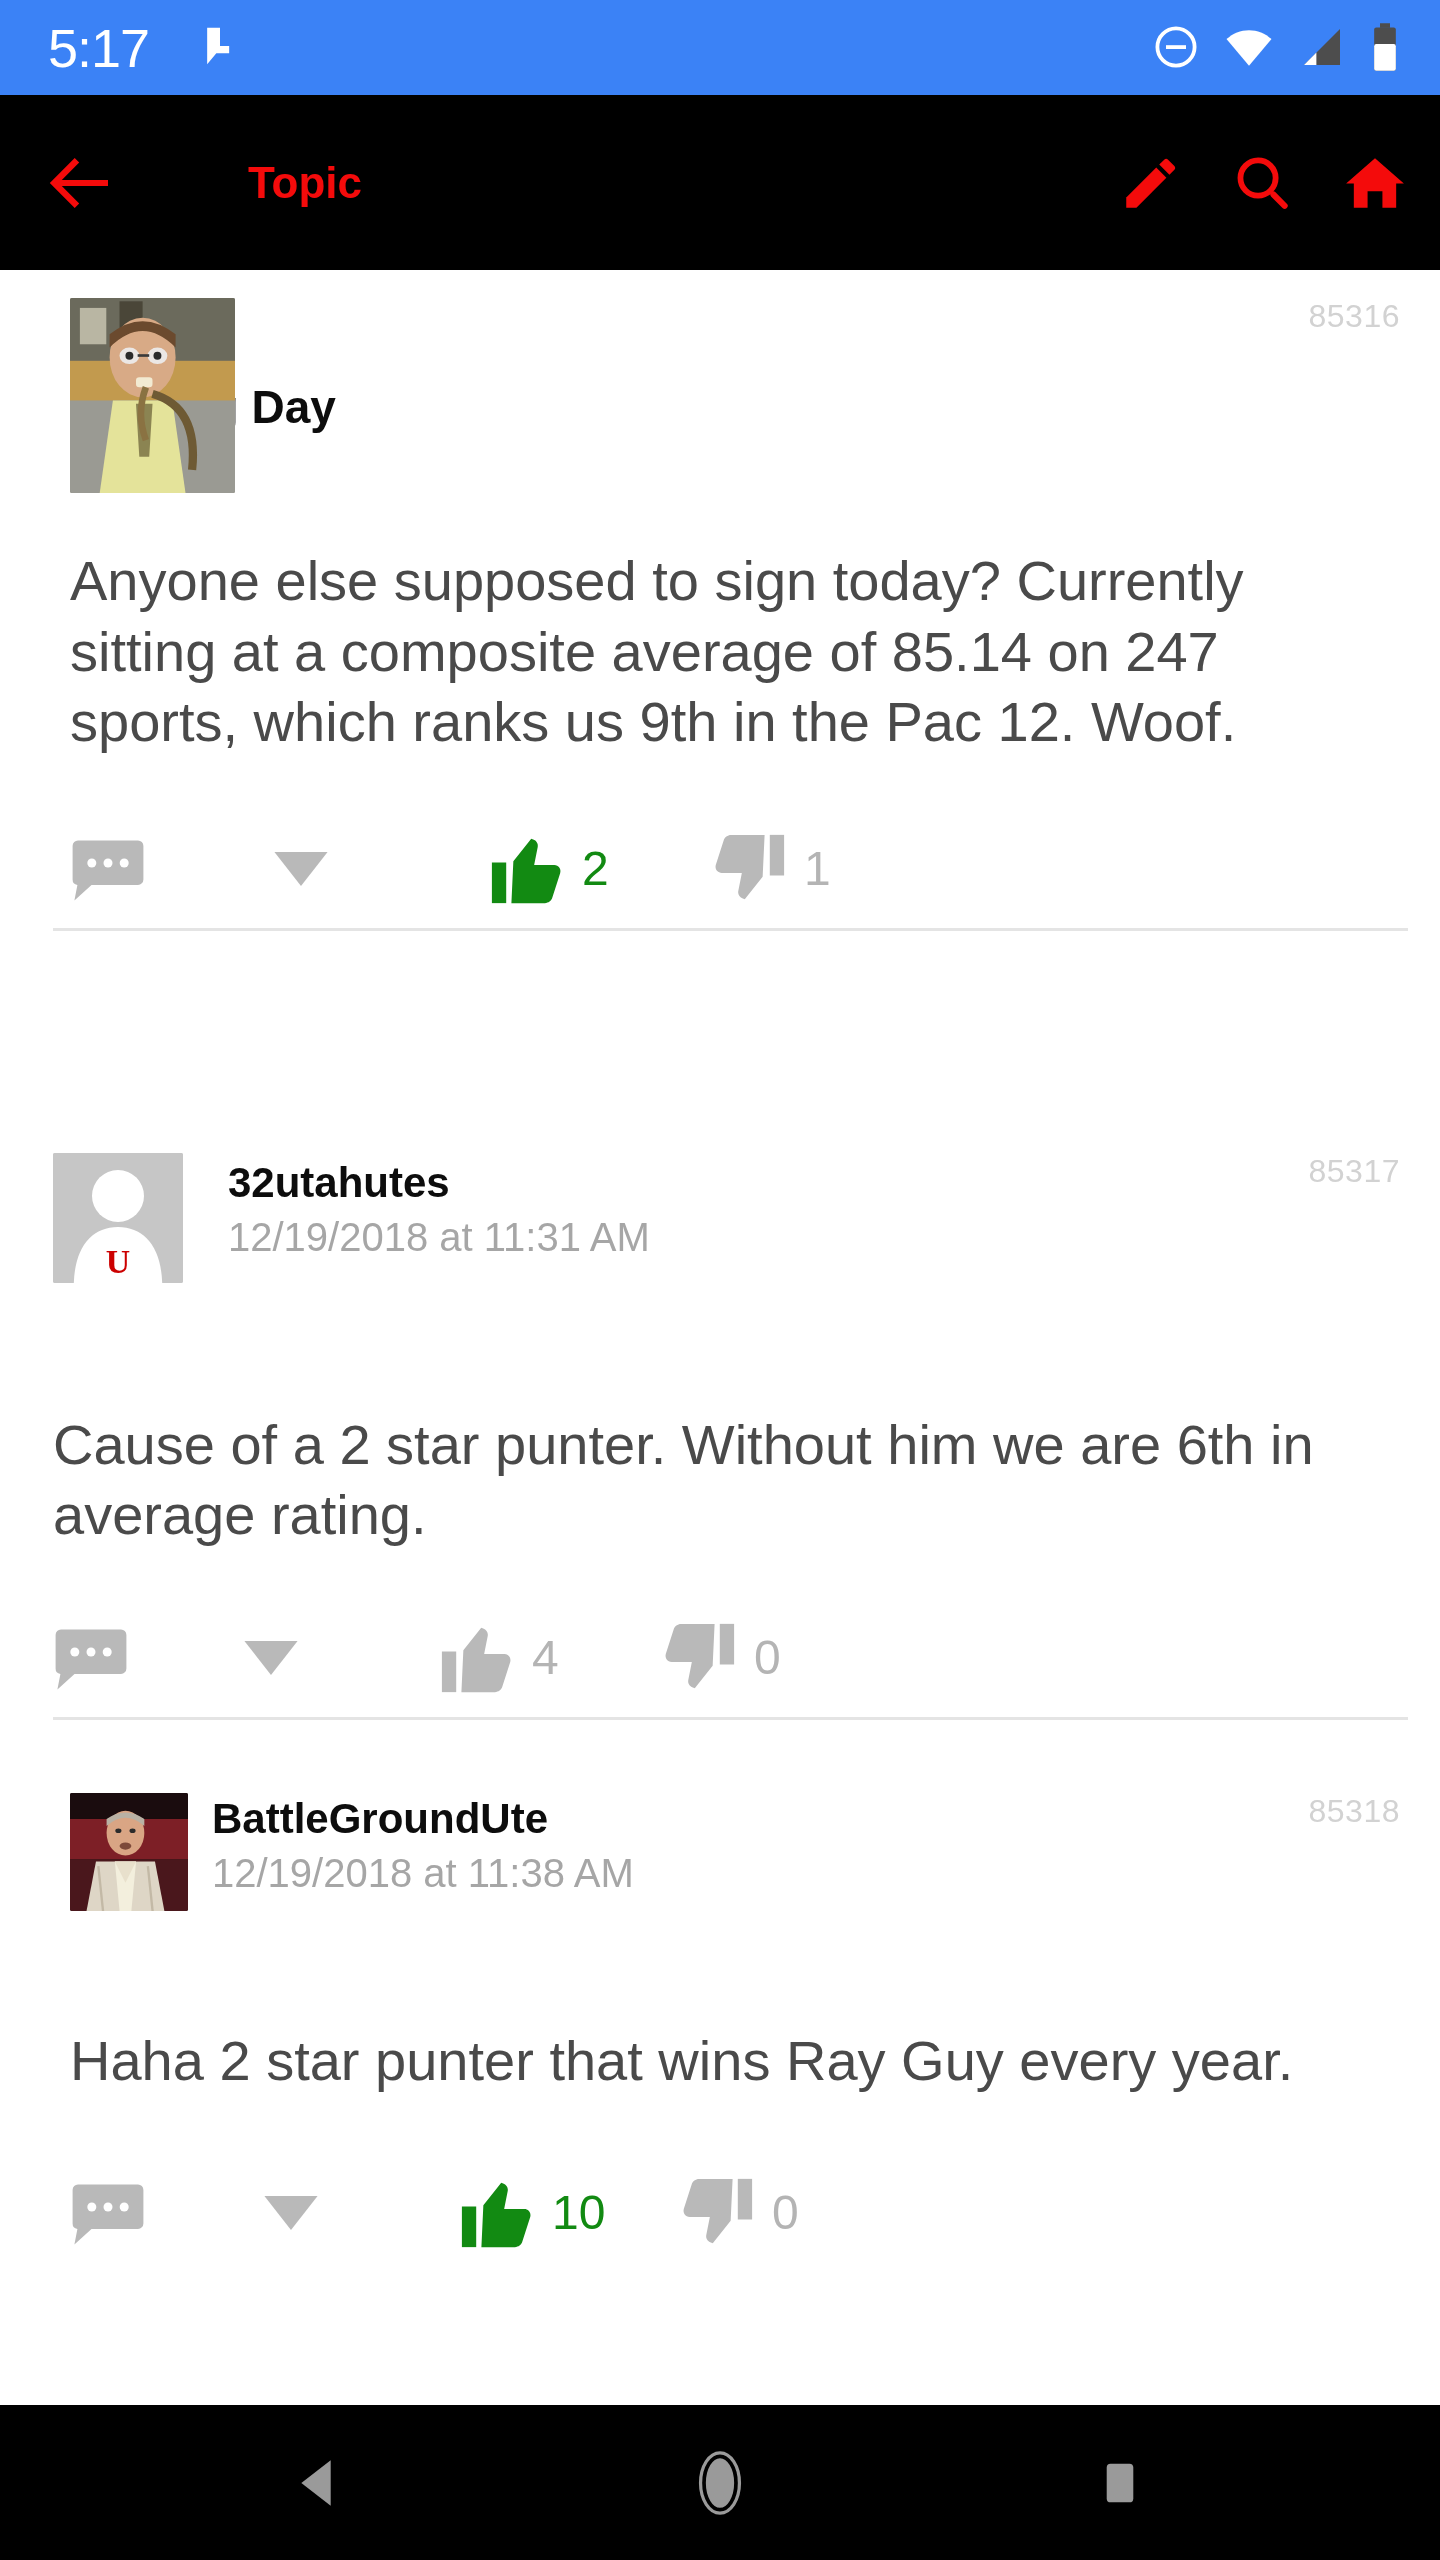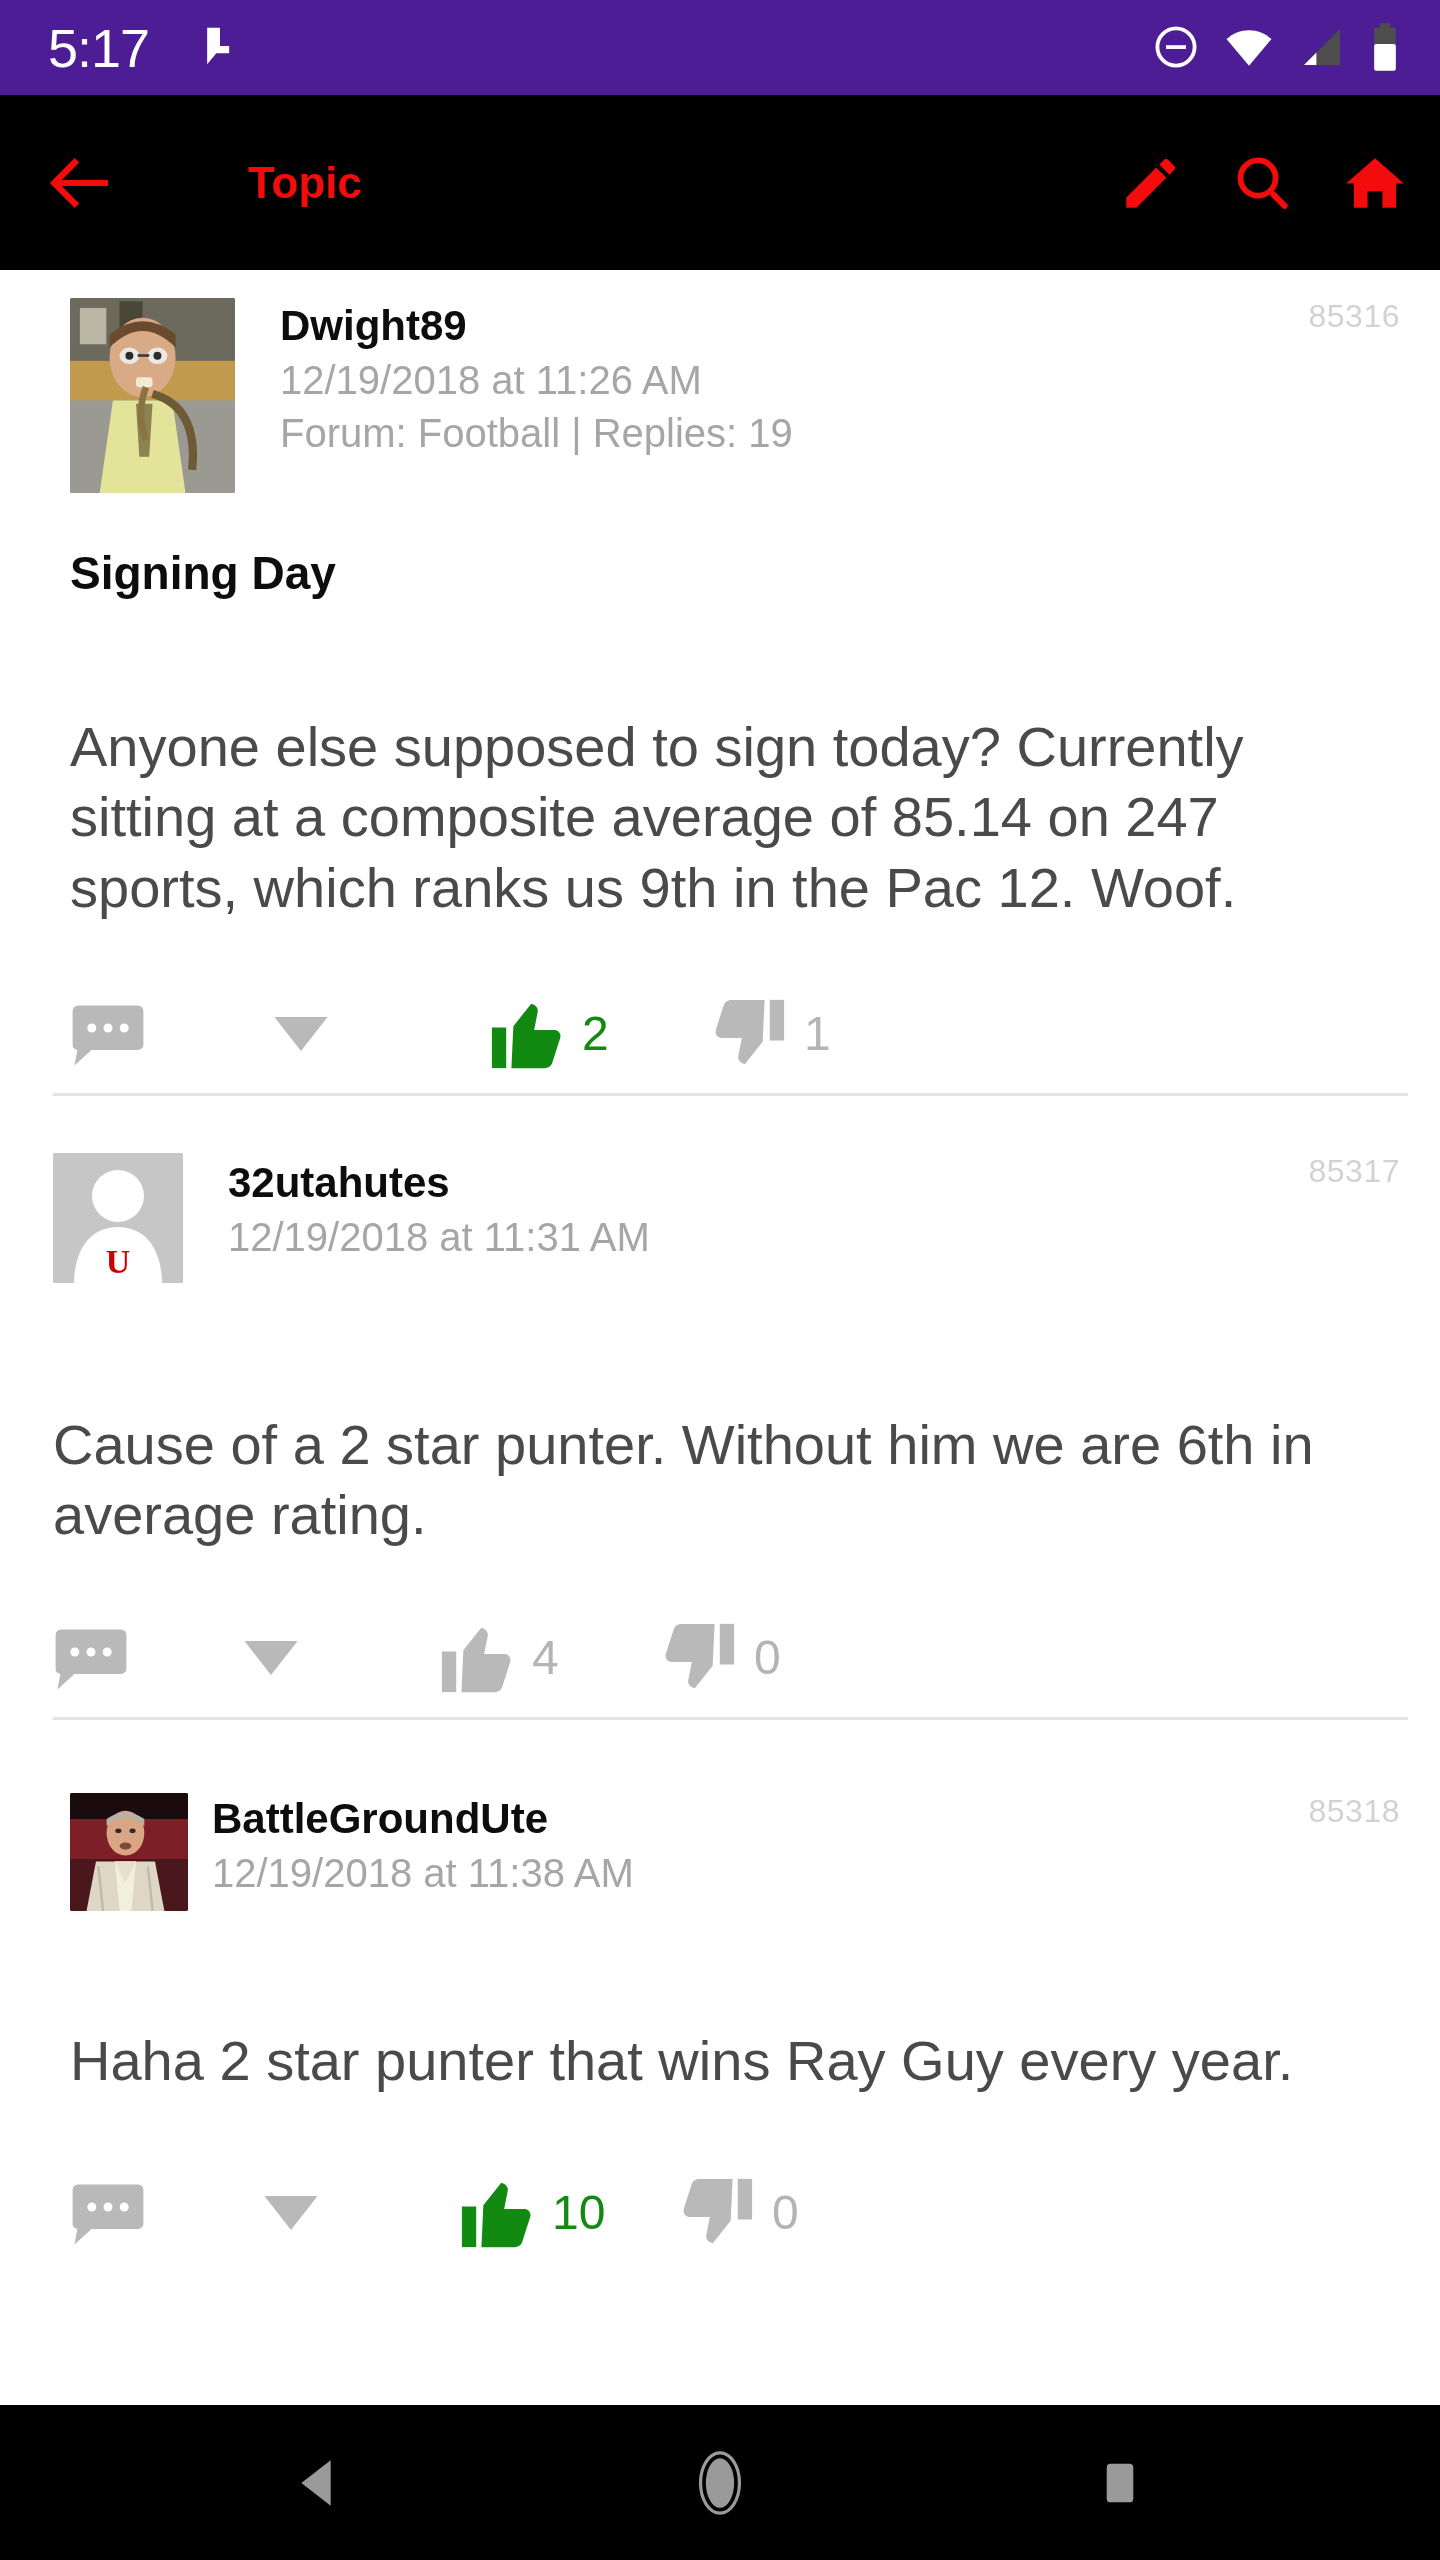--- a/index.html
+++ b/index.html
@@ -7,21 +7,21 @@
     width:1440px; height:2560px;
     background:#000;
     font-family:"Liberation Sans", sans-serif;
     overflow:hidden;
   }
   #screen { position:relative; width:1440px; height:2560px; background:#000; }
 
   
   .statusbar {
     position:absolute; top:0; left:0; width:1440px; height:95px;
-    background:#4c1d95; color:#fff;
+    background:#3b82f6; color:#fff;
   }
   .sb-clock {
     position:absolute; left:48px; top:17px;
     font-size:54px; font-weight:400; color:#fff; letter-spacing:-1px;
   }
   .sb-cast { position:absolute; left:198px; top:22px; width:44px; height:48px; }
   .sb-right { position:absolute; right:40px; top:21px; height:52px; display:flex; align-items:center; gap:24px; }
   .sb-ico { display:block; }
 
   
@@ -155,25 +155,20 @@
             <rect x="41" y="34" width="7" height="1.6" fill="#3a3a3a"></rect>
             <ellipse cx="36" cy="35" rx="2.4" ry="2.4" fill="#2b2b2b"></ellipse>
             <ellipse cx="53" cy="35" rx="2.4" ry="2.4" fill="#2b2b2b"></ellipse>
             <rect x="40" y="48" width="10" height="6" rx="2" fill="#f2ead2"></rect>
             <path d="M26 62 L62 62 L70 118 L18 118 Z" fill="#e4e39a"></path>
             <path d="M40 64 L50 64 L48 96 L42 96 Z" fill="#8b8452"></path>
             <path d="M50 58 Q78 66 74 104" stroke="#6e5a34" stroke-width="5" fill="none"></path>
             <path d="M46 54 Q40 70 46 86" stroke="#8a7242" stroke-width="4" fill="none"></path>
           </svg>
         </div>
-        <div class="head-text" style="margin-left:280px; padding-top:10px;">
-          <div class="username">Dwight89</div>
-          <div class="meta" style="margin-top:7px;">12/19/2018 at 11:26 AM</div>
-          <div class="meta" style="margin-top:4px;">Forum: Football | Replies: 19</div>
-        </div>
         <div class="postid">85316</div>
       </div>
 
       <div class="thread-title" style="margin-top:88px;">Signing Day</div>
 
       <div class="body-text" style="margin-top:112px; padding:0 60px 0 70px;">Anyone else supposed to sign today? Currently sitting at a composite average of 85.14 on 247 sports, which ranks us 9th in the Pac 12. Woof.</div>
 
       <div class="actions" style="margin-top:52px;">
         <div class="act-item" style="left:70px;">
           <svg width="76" height="66" viewBox="0 0 24 22">

